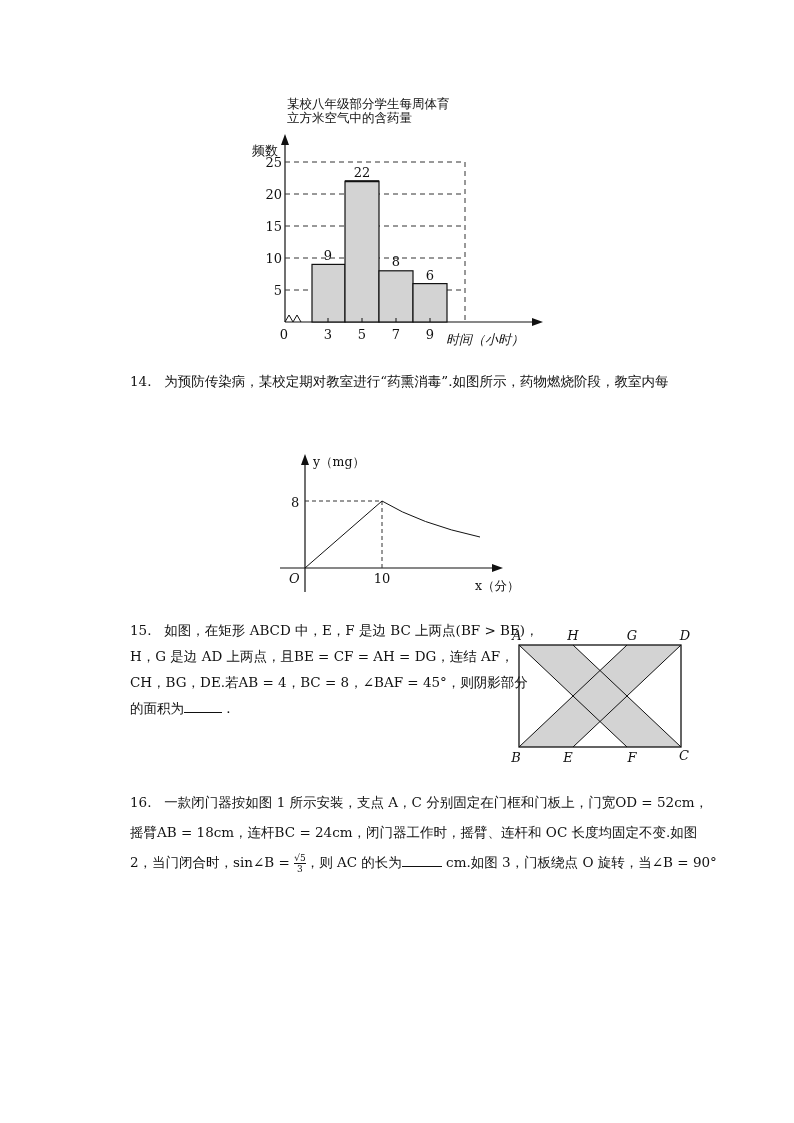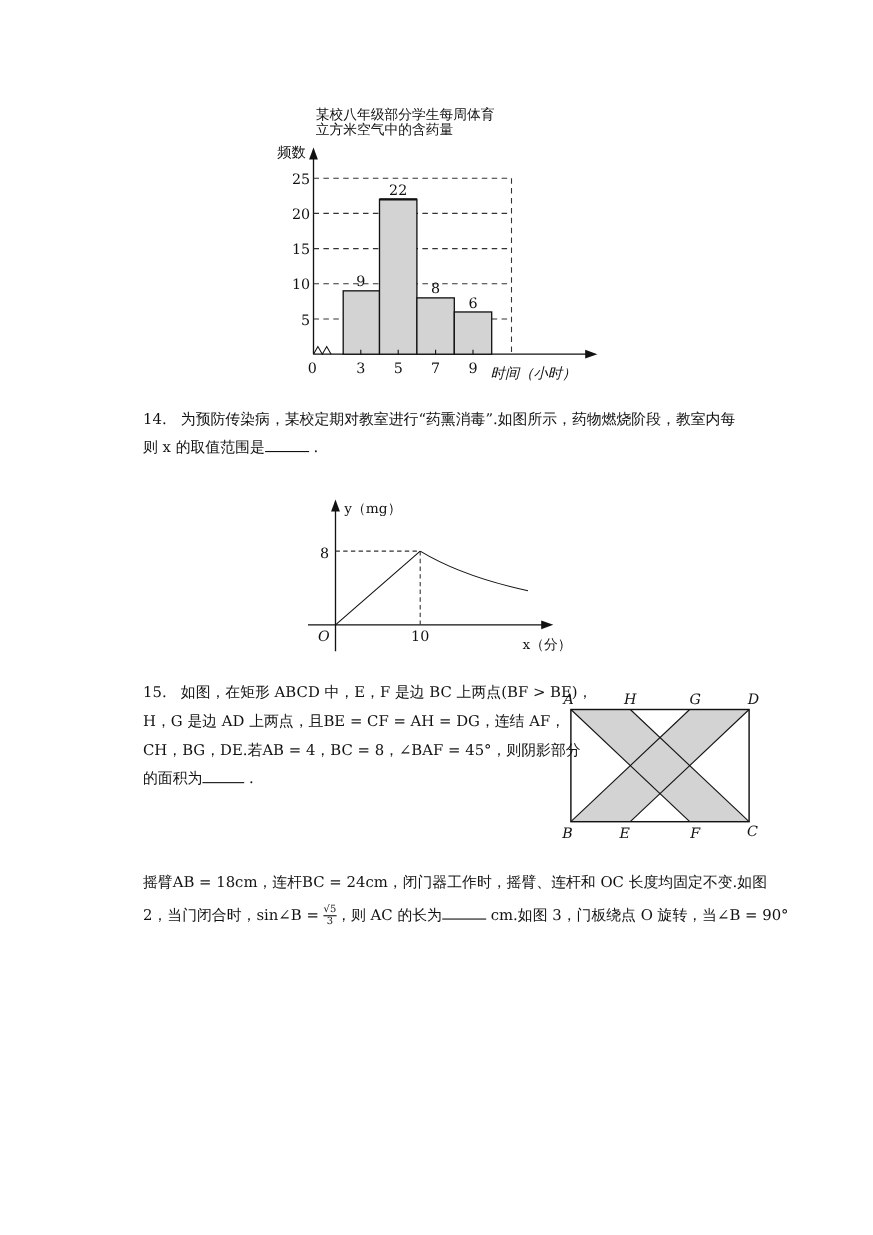--- a/index.html
+++ b/index.html
@@ -69,26 +69,25 @@
     <text x="185" y="214">9</text>
   </g>
 
   <g font-size="13" text-anchor="middle" fill="#111">
     <text x="83" y="135">9</text>
     <text x="117" y="52">22</text>
     <text x="151" y="141">8</text>
     <text x="185" y="155">6</text>
   </g>
 </svg>
-<div class="abs lbl" style="left:252px;top:130px;text-align:center;">频数</div>
+<div class="abs lbl" style="left:252px;top:142px;text-align:center;">频数</div>
 <div class="abs lbl" style="left:446px;top:331px;font-style:italic;">时间（小时）</div>
 
 <div class="q" style="top:368px;">
   <div><span>14.</span>&nbsp;&nbsp;&nbsp;<span>为预防传染病，某校定期对教室进行“药熏消毒”.如图所示，药物燃烧阶段，教室内每</span></div>
-  <div><span>则 x 的取值范围是</span><span class="blank" style="width:40px;"></span> <span>.</span></div>
 </div>
 
 <svg class="abs" style="left:275px;top:452px;" width="260" height="145">
 
   <line x1="30" y1="140" x2="30" y2="10" stroke="#111" stroke-width="1.2"></line>
   <polygon points="30,2 26,13 34,13" fill="#111"></polygon>
   <line x1="5" y1="116" x2="220" y2="116" stroke="#111" stroke-width="1.2"></line>
   <polygon points="228,116 217,112 217,120" fill="#111"></polygon>
 
   <g stroke="#333" stroke-dasharray="4,3" stroke-width="1">
@@ -130,20 +129,21 @@
     <text x="127" y="15">G</text>
     <text x="180" y="15">D</text>
     <text x="11" y="137">B</text>
     <text x="63" y="137">E</text>
     <text x="127" y="137">F</text>
     <text x="179" y="135">C</text>
   </g>
 </svg>
 
 <div class="q" style="top:787px;line-height:30px;">
+  <div><span>16.</span>&nbsp;&nbsp;&nbsp;<span>一款闭门器按如图 1 所示安装，支点 A，C 分别固定在门框和门板上，门宽OD = 52cm，</span></div>
   <div>摇臂AB = 18cm，连杆BC = 24cm，闭门器工作时，摇臂、连杆和 OC 长度均固定不变.如图</div>
   <div>
     <span>2，当门闭合时，sin∠B = </span><span style="display:inline-flex;flex-direction:column;align-items:center;vertical-align:middle;font-size:9px;line-height:10px;">
         <span style="border-bottom:1px solid #111;">√5</span>
         <span>3</span>
       </span><span>，则 AC 的长为</span><span class="blank" style="width:40px;"></span><span> cm.如图 3，门板绕点 O 旋转，当∠B = 90°</span>
   </div>
 </div>
 
 </body></html>

